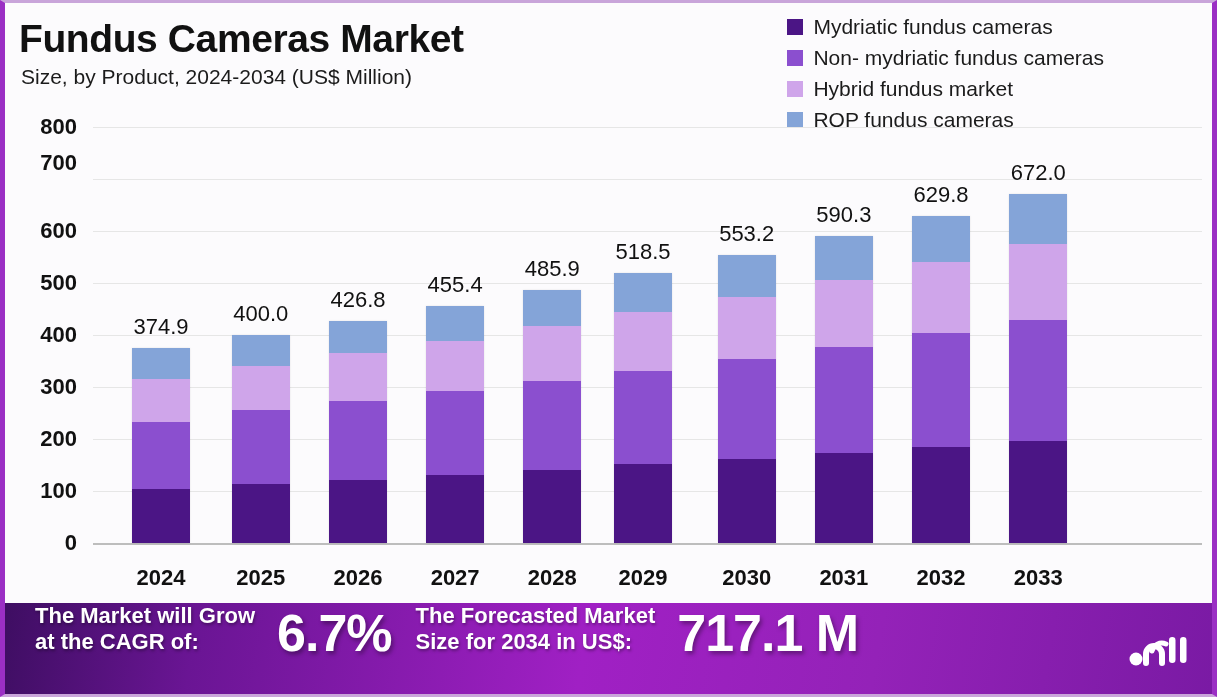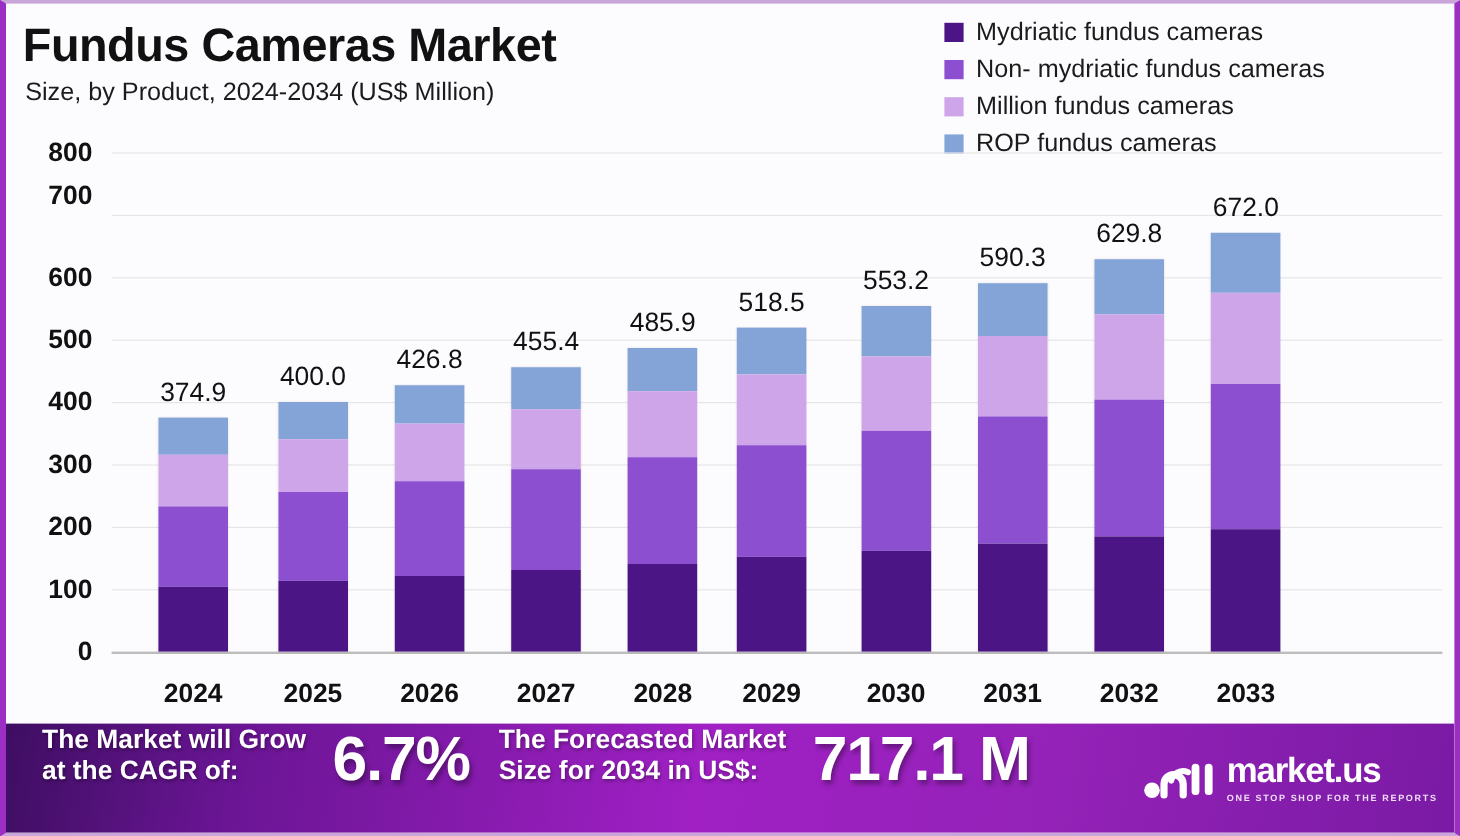--- a/index.html
+++ b/index.html
@@ -95,21 +95,21 @@
       <div class="legend-row">
         <span class="legend-swatch" style="background: rgb(75, 21, 133);"></span>
         <span class="legend-label">Mydriatic fundus cameras</span>
       </div>
       <div class="legend-row">
         <span class="legend-swatch" style="background: rgb(139, 79, 207);"></span>
         <span class="legend-label">Non- mydriatic fundus cameras</span>
       </div>
       <div class="legend-row">
         <span class="legend-swatch" style="background: rgb(207, 165, 234);"></span>
-        <span class="legend-label">Million fundus cameras</span>
+        <span class="legend-label">Hybrid fundus market</span>
       </div>
       <div class="legend-row">
         <span class="legend-swatch" style="background: rgb(132, 164, 216);"></span>
         <span class="legend-label">ROP fundus cameras</span>
       </div>
     </div>
 
   <div class="plot">
     <div id="gridlines">
         <div class="axisline" style="top: 540px;"></div>
@@ -252,20 +252,16 @@
     <div class="logo">
       <div class="logo-mark">
         <svg width="62" height="40" viewBox="0 0 62 40" aria-hidden="true">
           <circle cx="8" cy="30" r="6.5" fill="#ffffff"></circle>
           <path d="M18 34 v-9 a8 8 0 0 1 16 0 v9" fill="none" stroke="#ffffff" stroke-width="6" stroke-linecap="round"></path>
           <path d="M24 22 a10 10 0 0 1 14 -7" fill="none" stroke="#ffffff" stroke-width="5" stroke-linecap="round"></path>
           <rect x="41" y="8" width="6.5" height="26" rx="3.2" fill="#ffffff"></rect>
           <rect x="52" y="8" width="6.5" height="26" rx="3.2" fill="#ffffff"></rect>
         </svg>
       </div>
-      <div class="logo-text">
-        <div class="logo-name">market.us</div>
-        <div class="logo-tag">ONE STOP SHOP FOR THE REPORTS</div>
-      </div>
     </div>
   </div>
 
 </div>
 
 </body></html>

